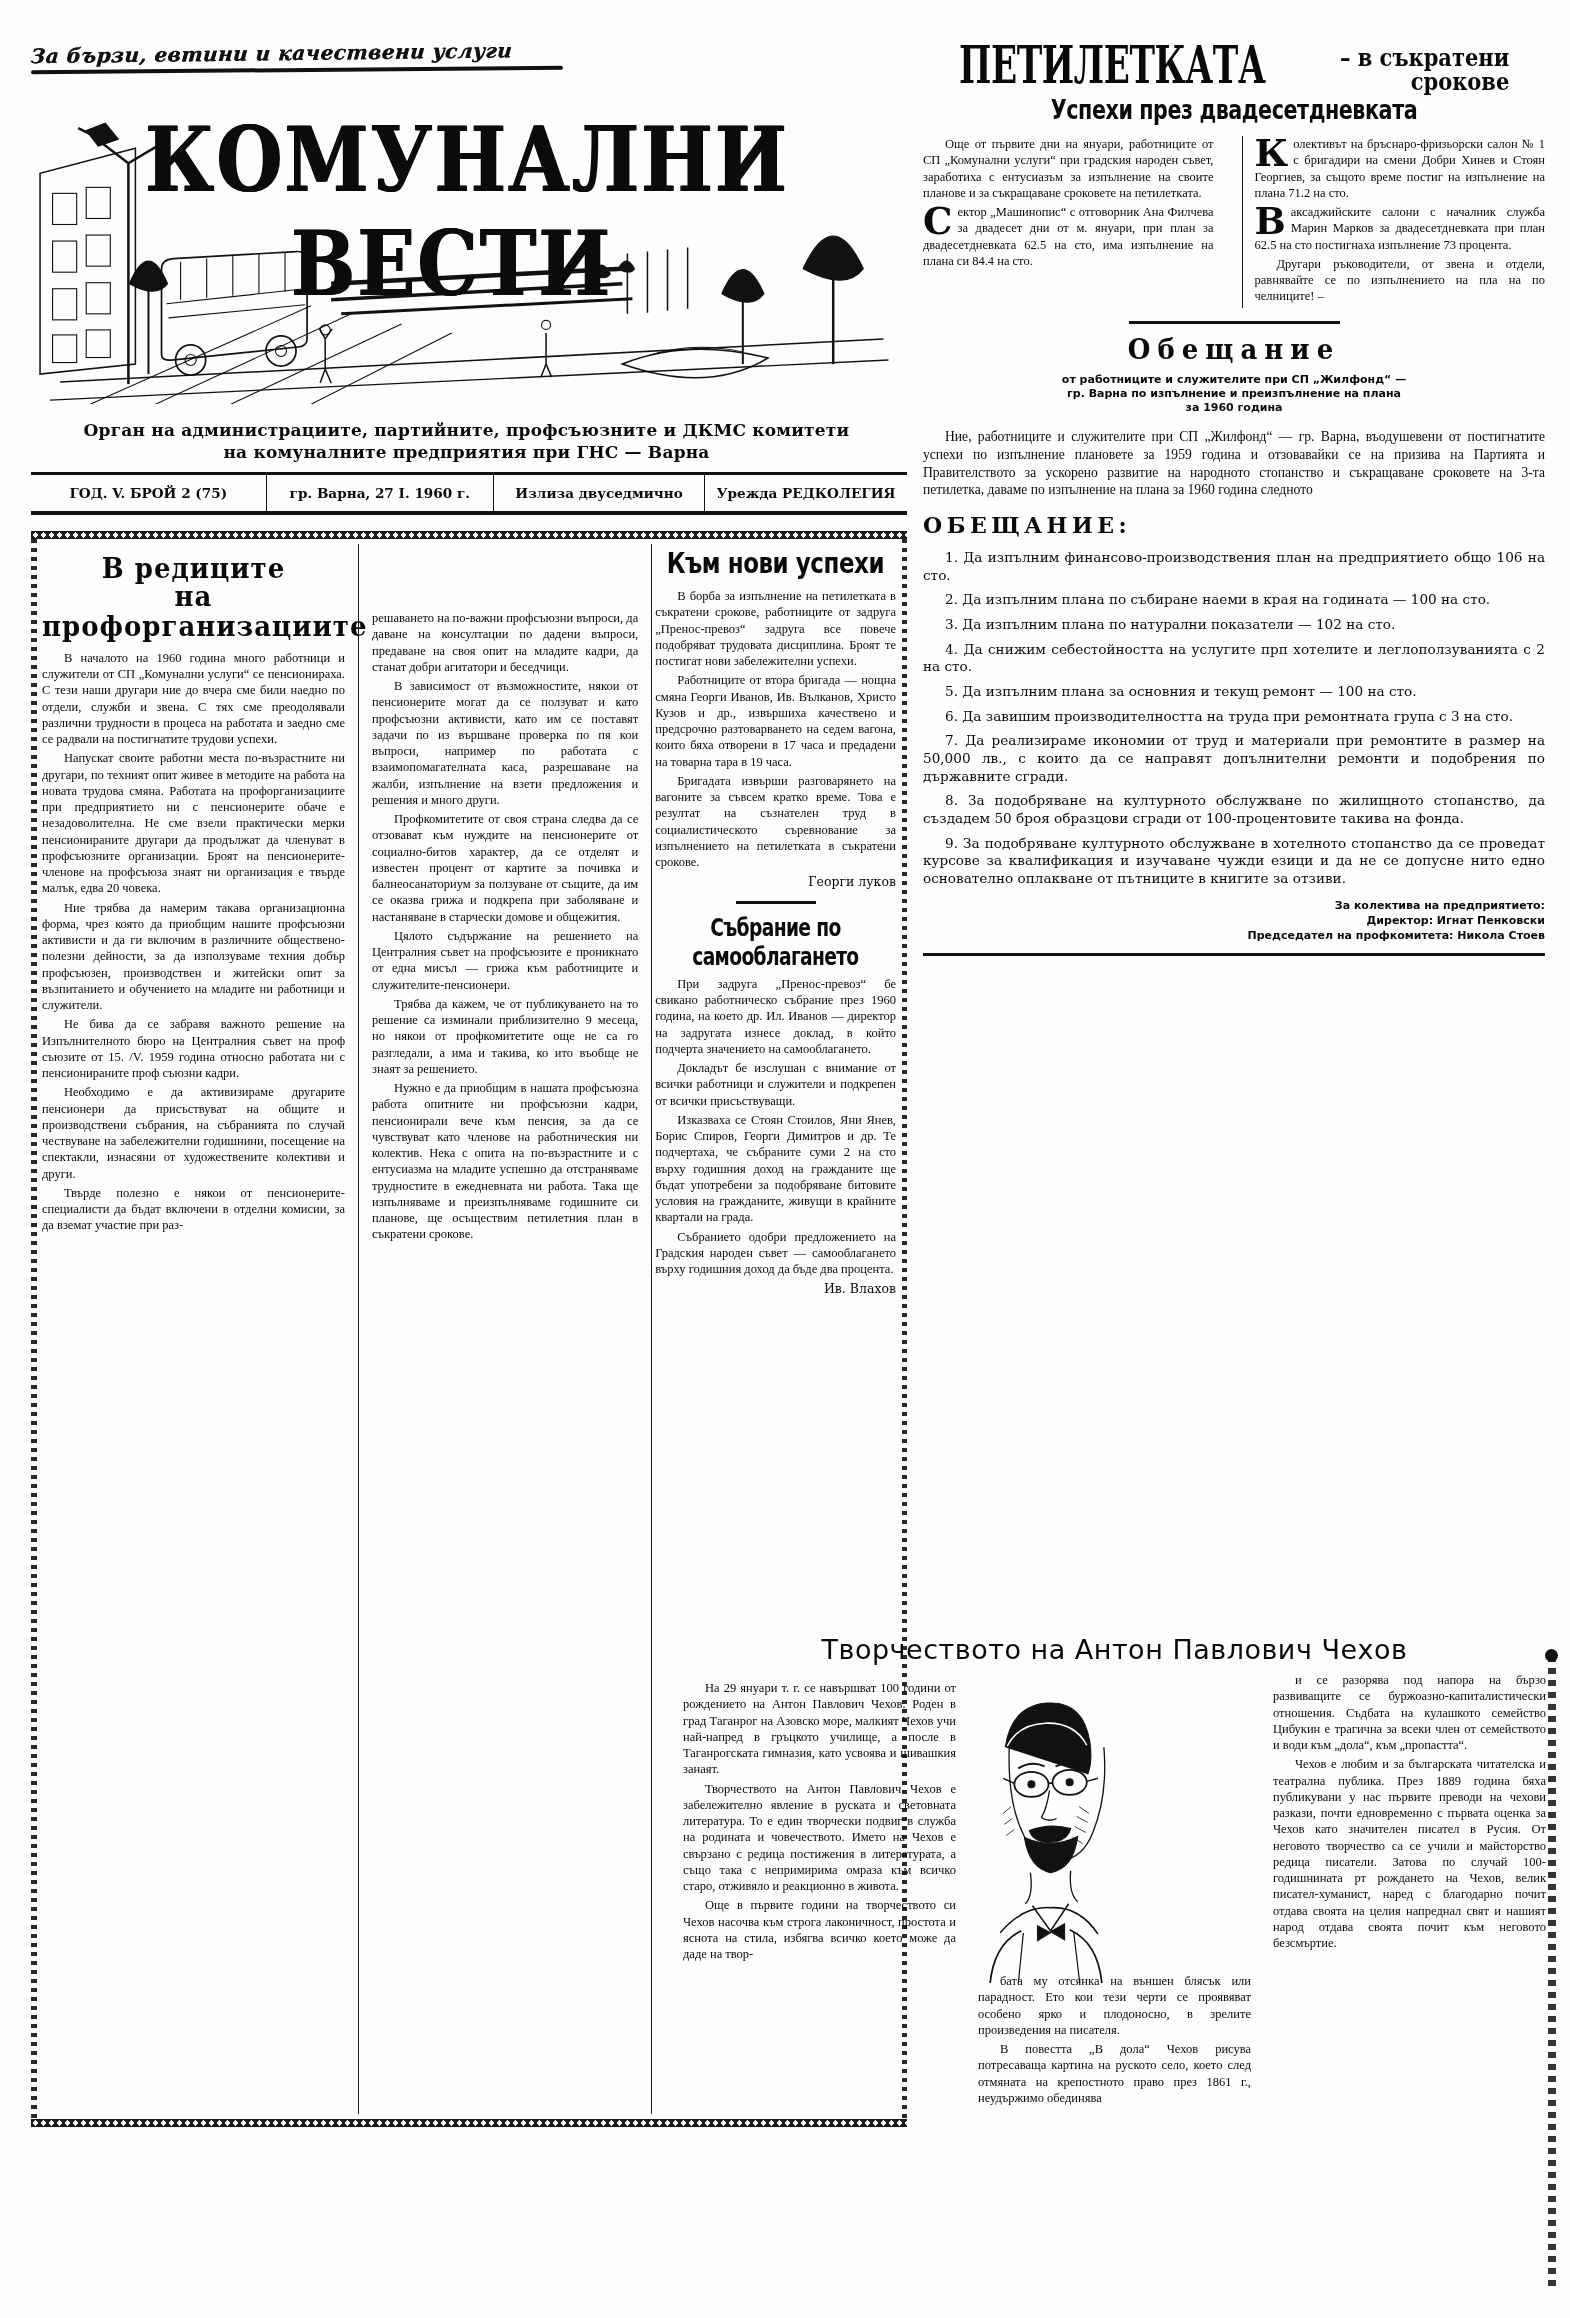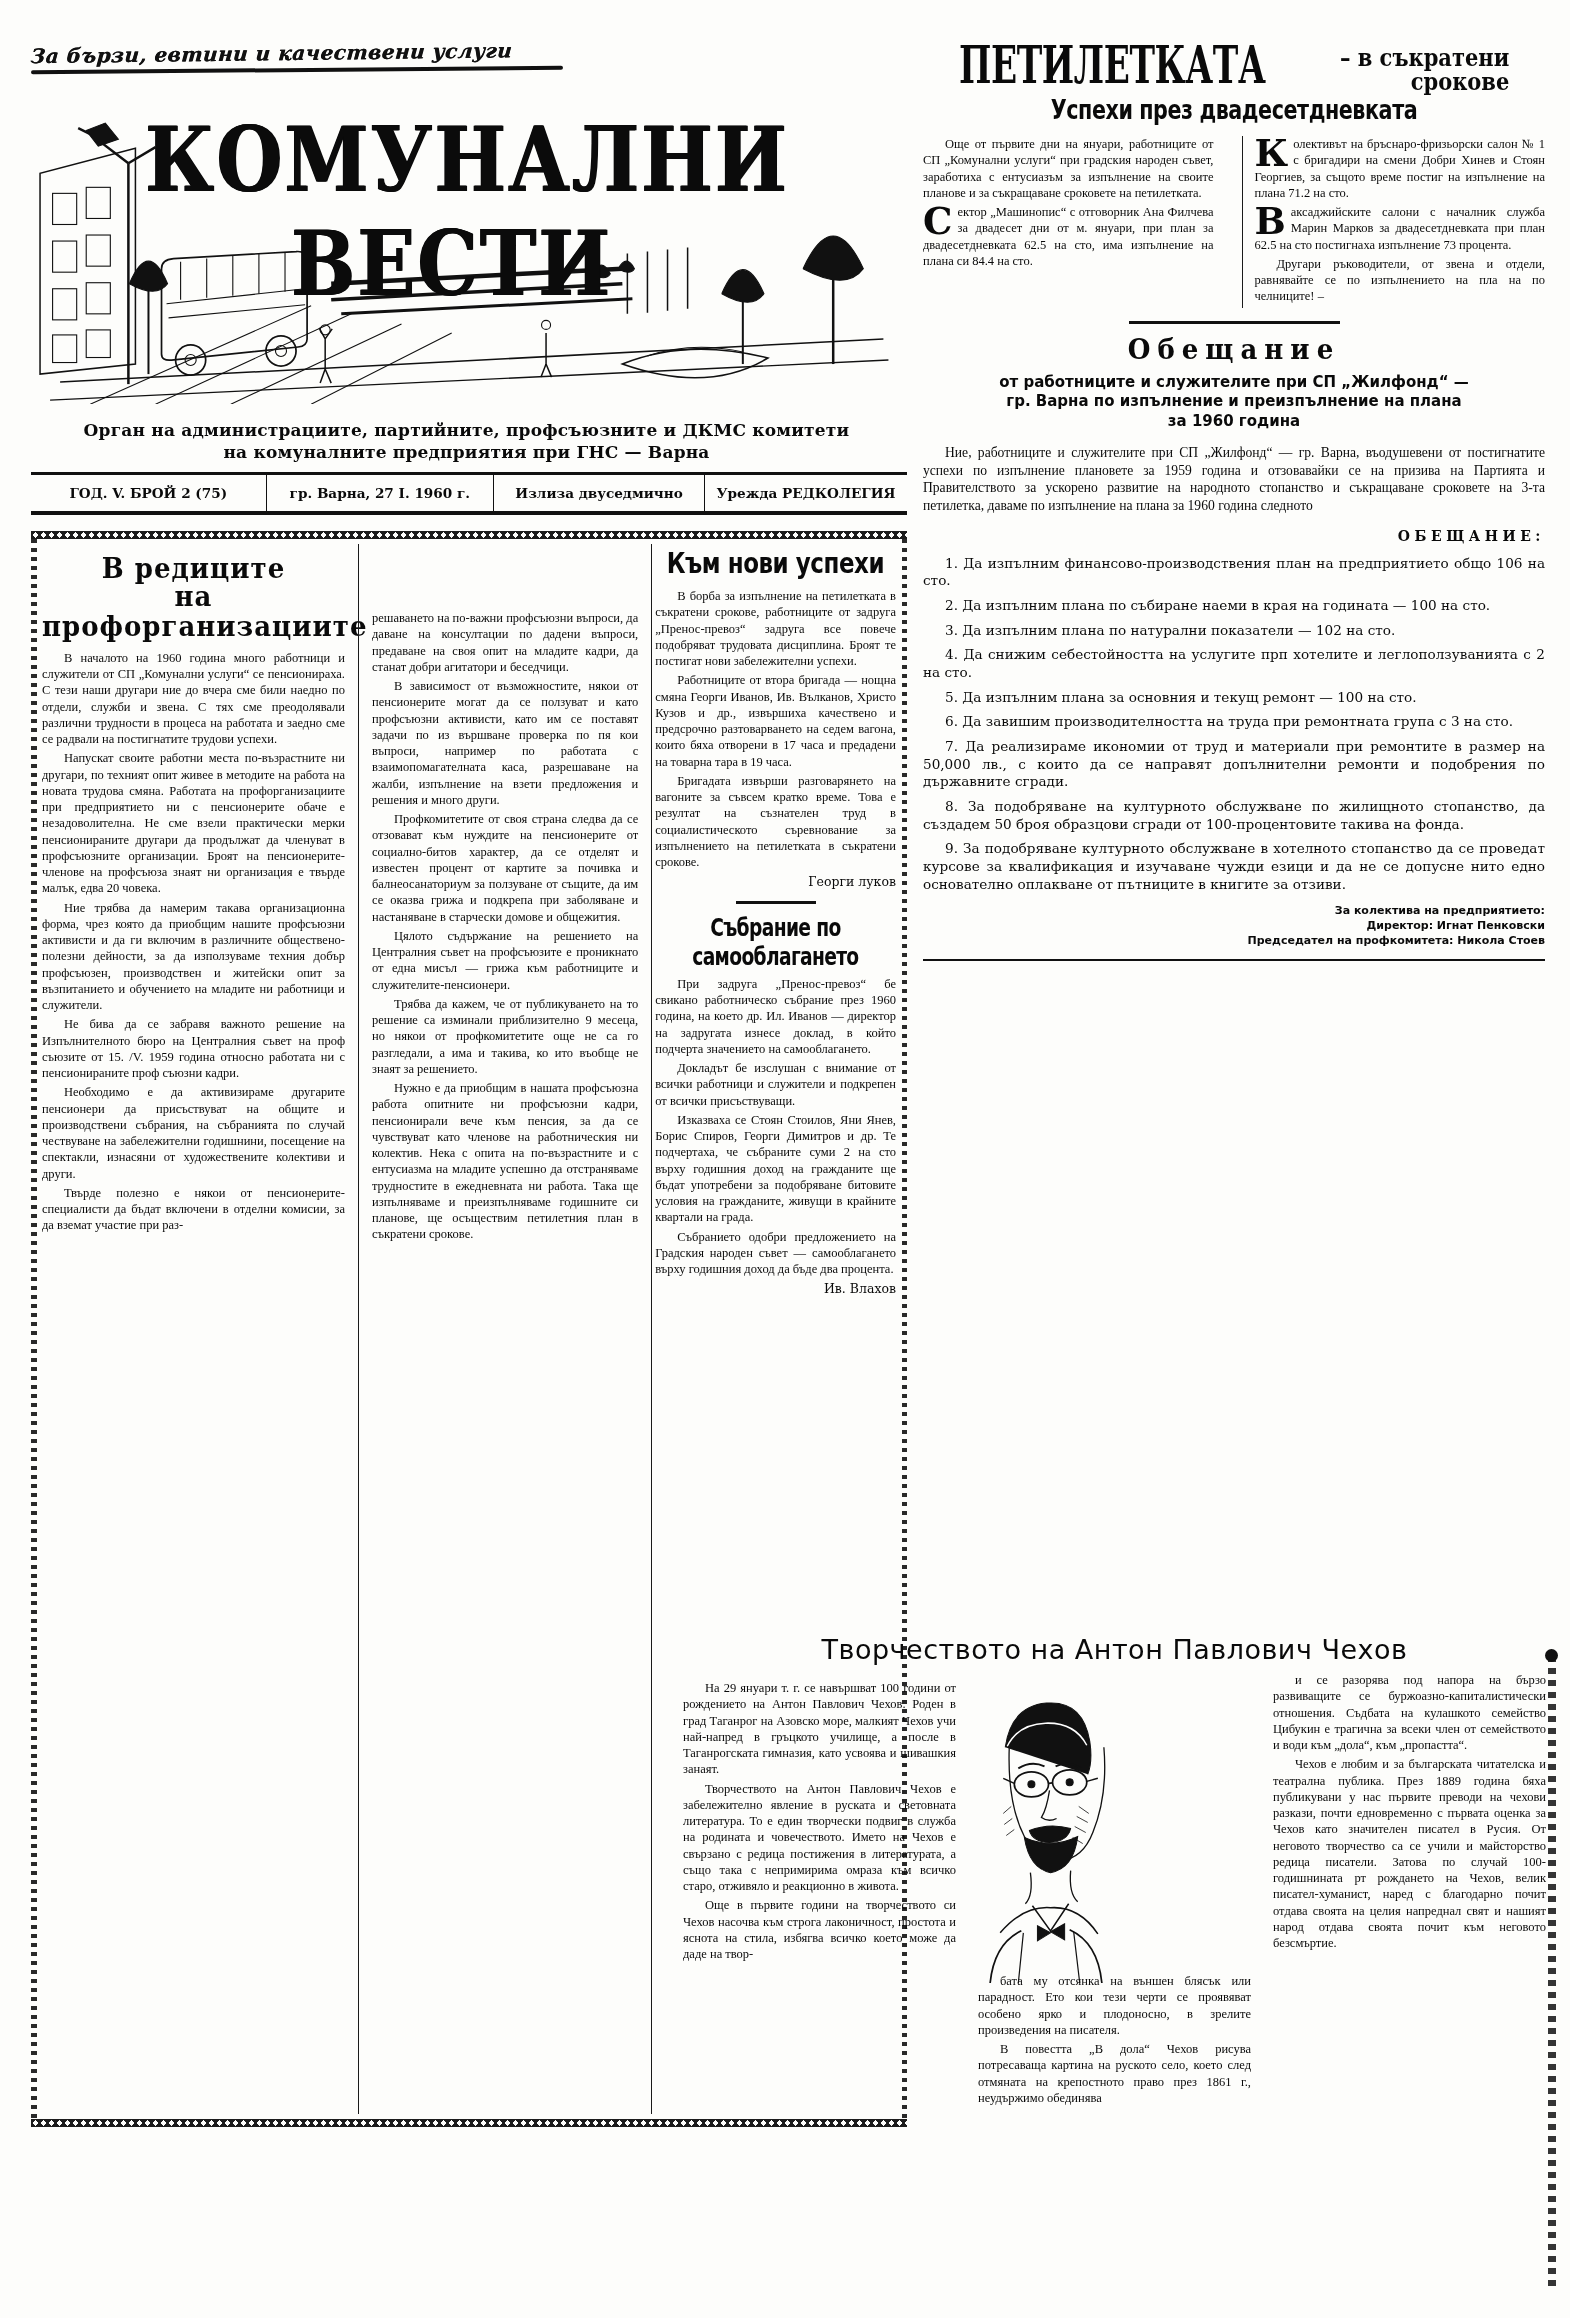--- a/index.html
+++ b/index.html
@@ -280,30 +280,30 @@
     font-weight: 700;
     font-size: 26px;
     letter-spacing: 7px;
     margin-bottom: 9px;
     transform: scaleY(1.1);
   }
   #promise-lead {
     text-align: center;
     font-family: "DejaVu Sans", sans-serif;
     font-weight: 700;
-    font-size: 15px;
+    font-size: 11px;
     line-height: 1.3;
     margin-bottom: 13px;
   }
   #promise-lead div { white-space: normal; }
   #promise-head2 {
-    text-align: right;
-    font-family: "DejaVu Serif", serif;
-    font-weight: 700;
-    font-size: 14px;
+    text-align: left;
+    font-family: "DejaVu Serif", serif;
+    font-weight: 700;
+    font-size: 22px;
     letter-spacing: 4.5px;
     margin: 13px 0 11px 0;
   }
   .promise-item {
     font-size: 13.6px;
     line-height: 1.3;
     text-align: justify;
     text-indent: 22px;
     margin-bottom: 7px;
     font-family: "DejaVu Serif", serif;

